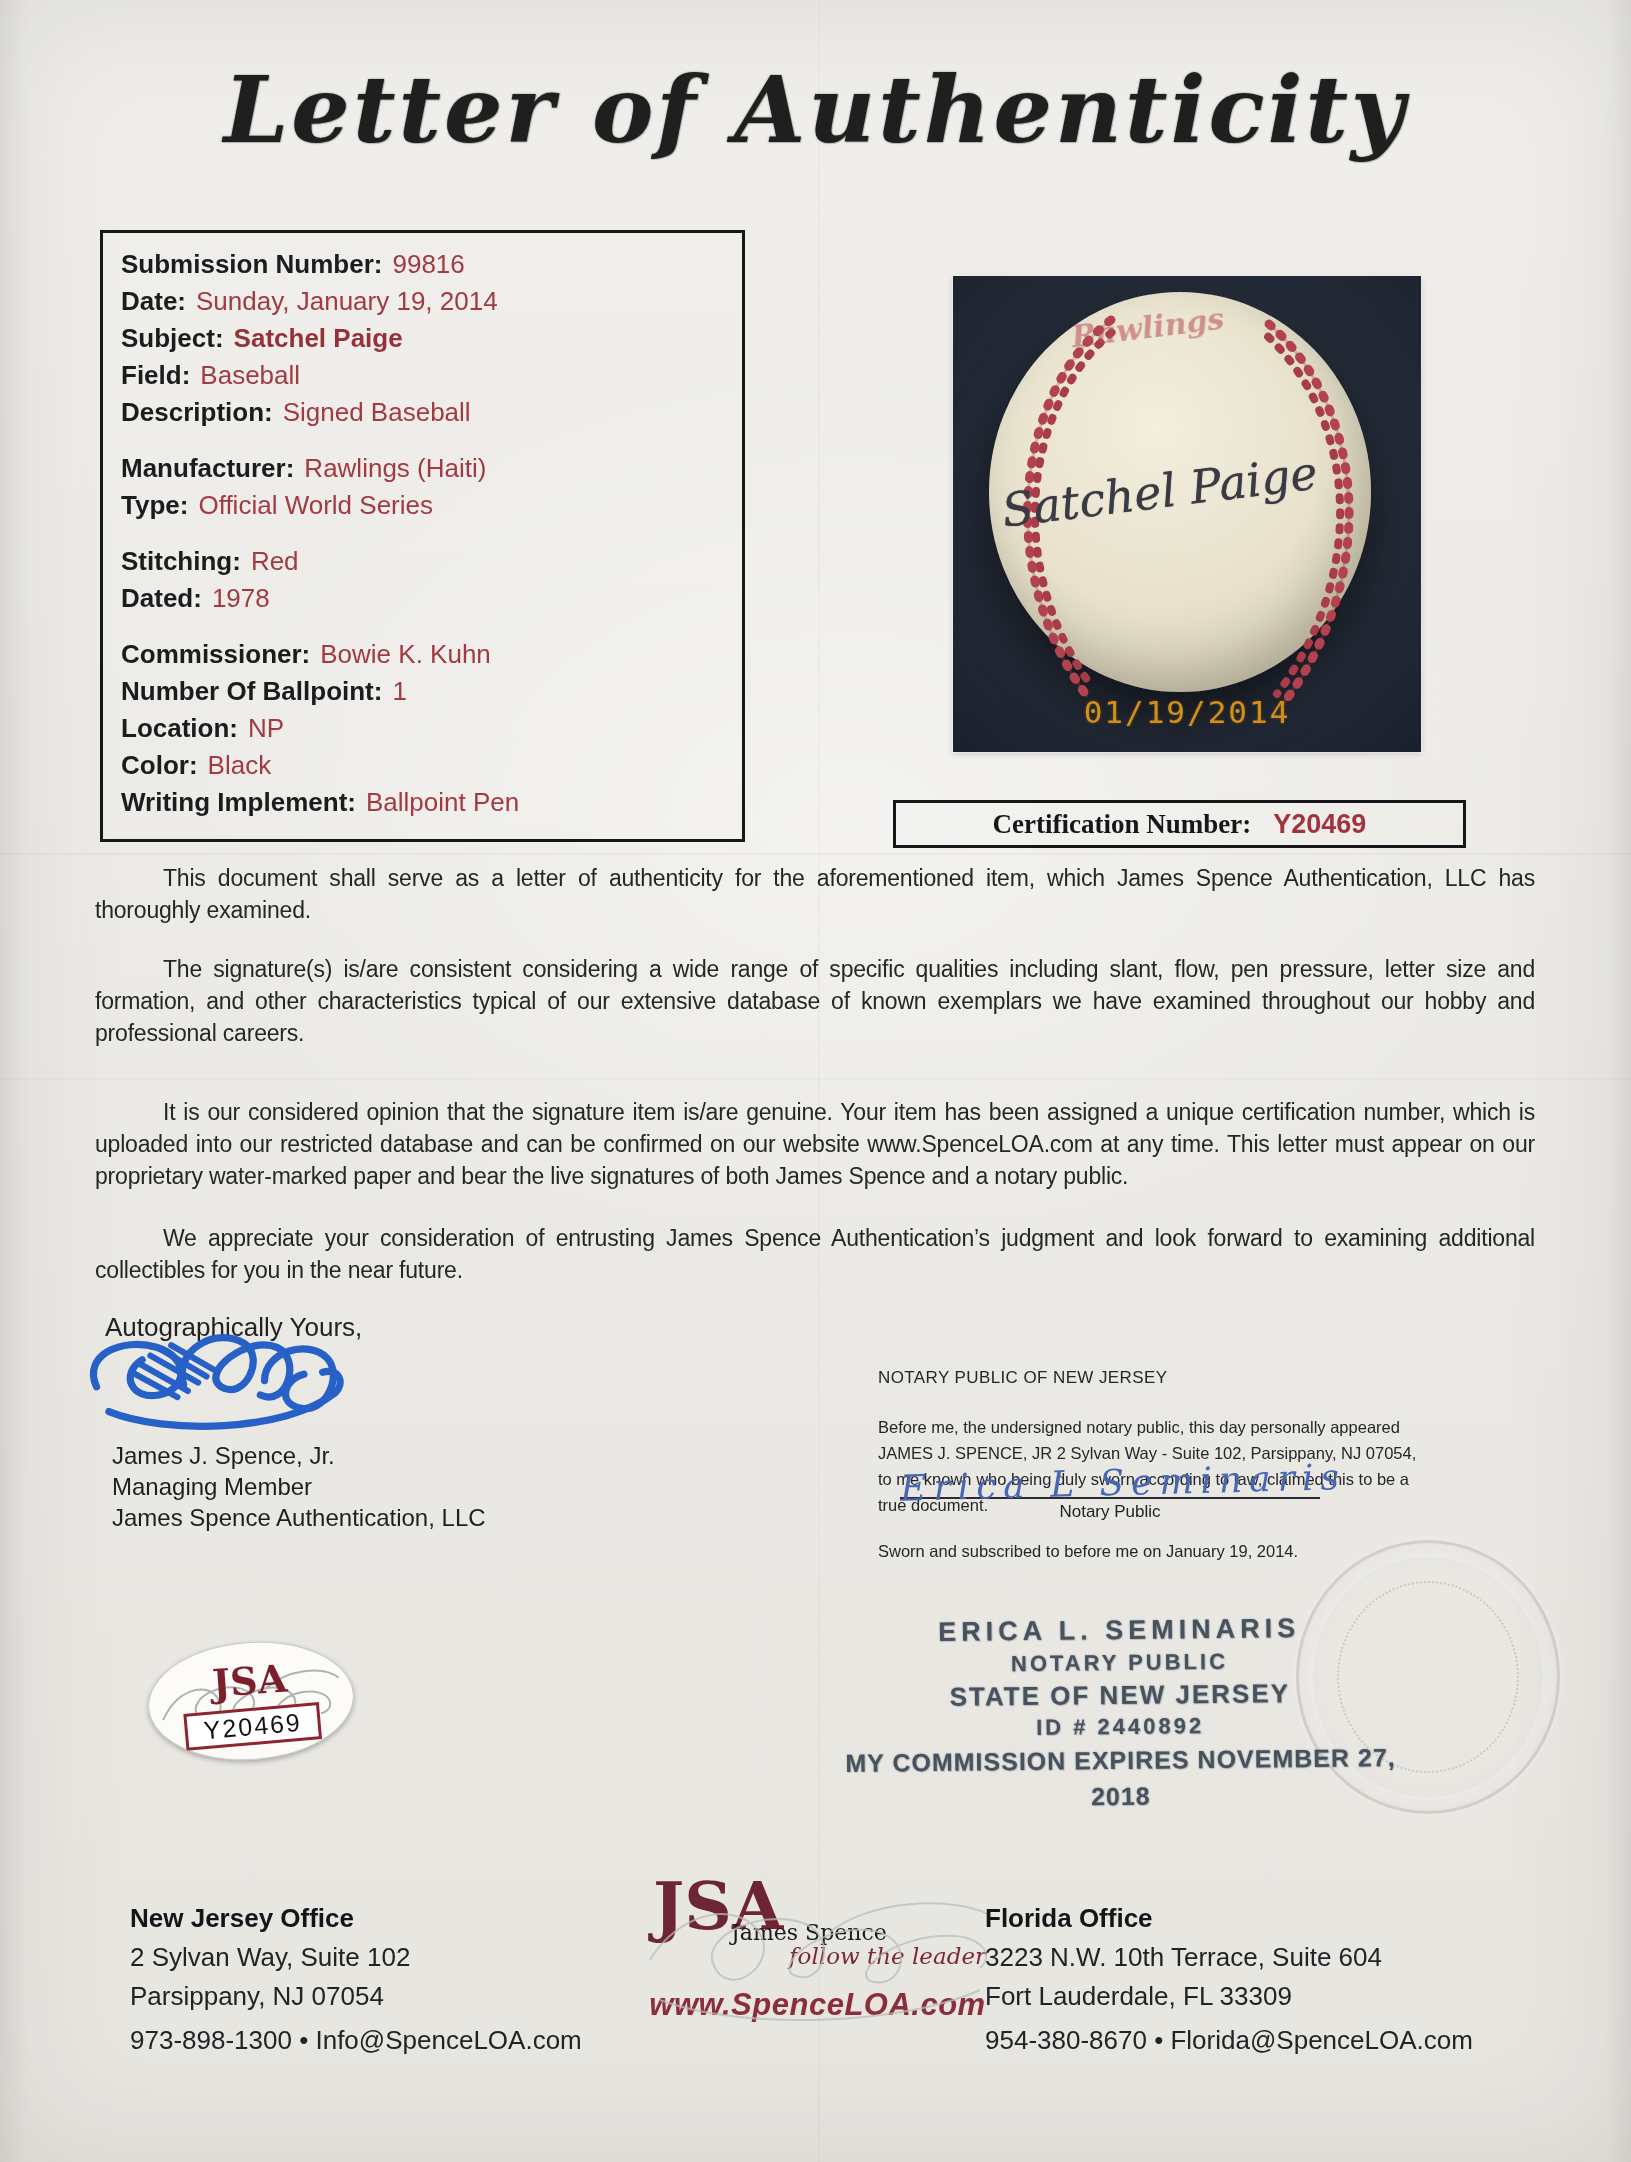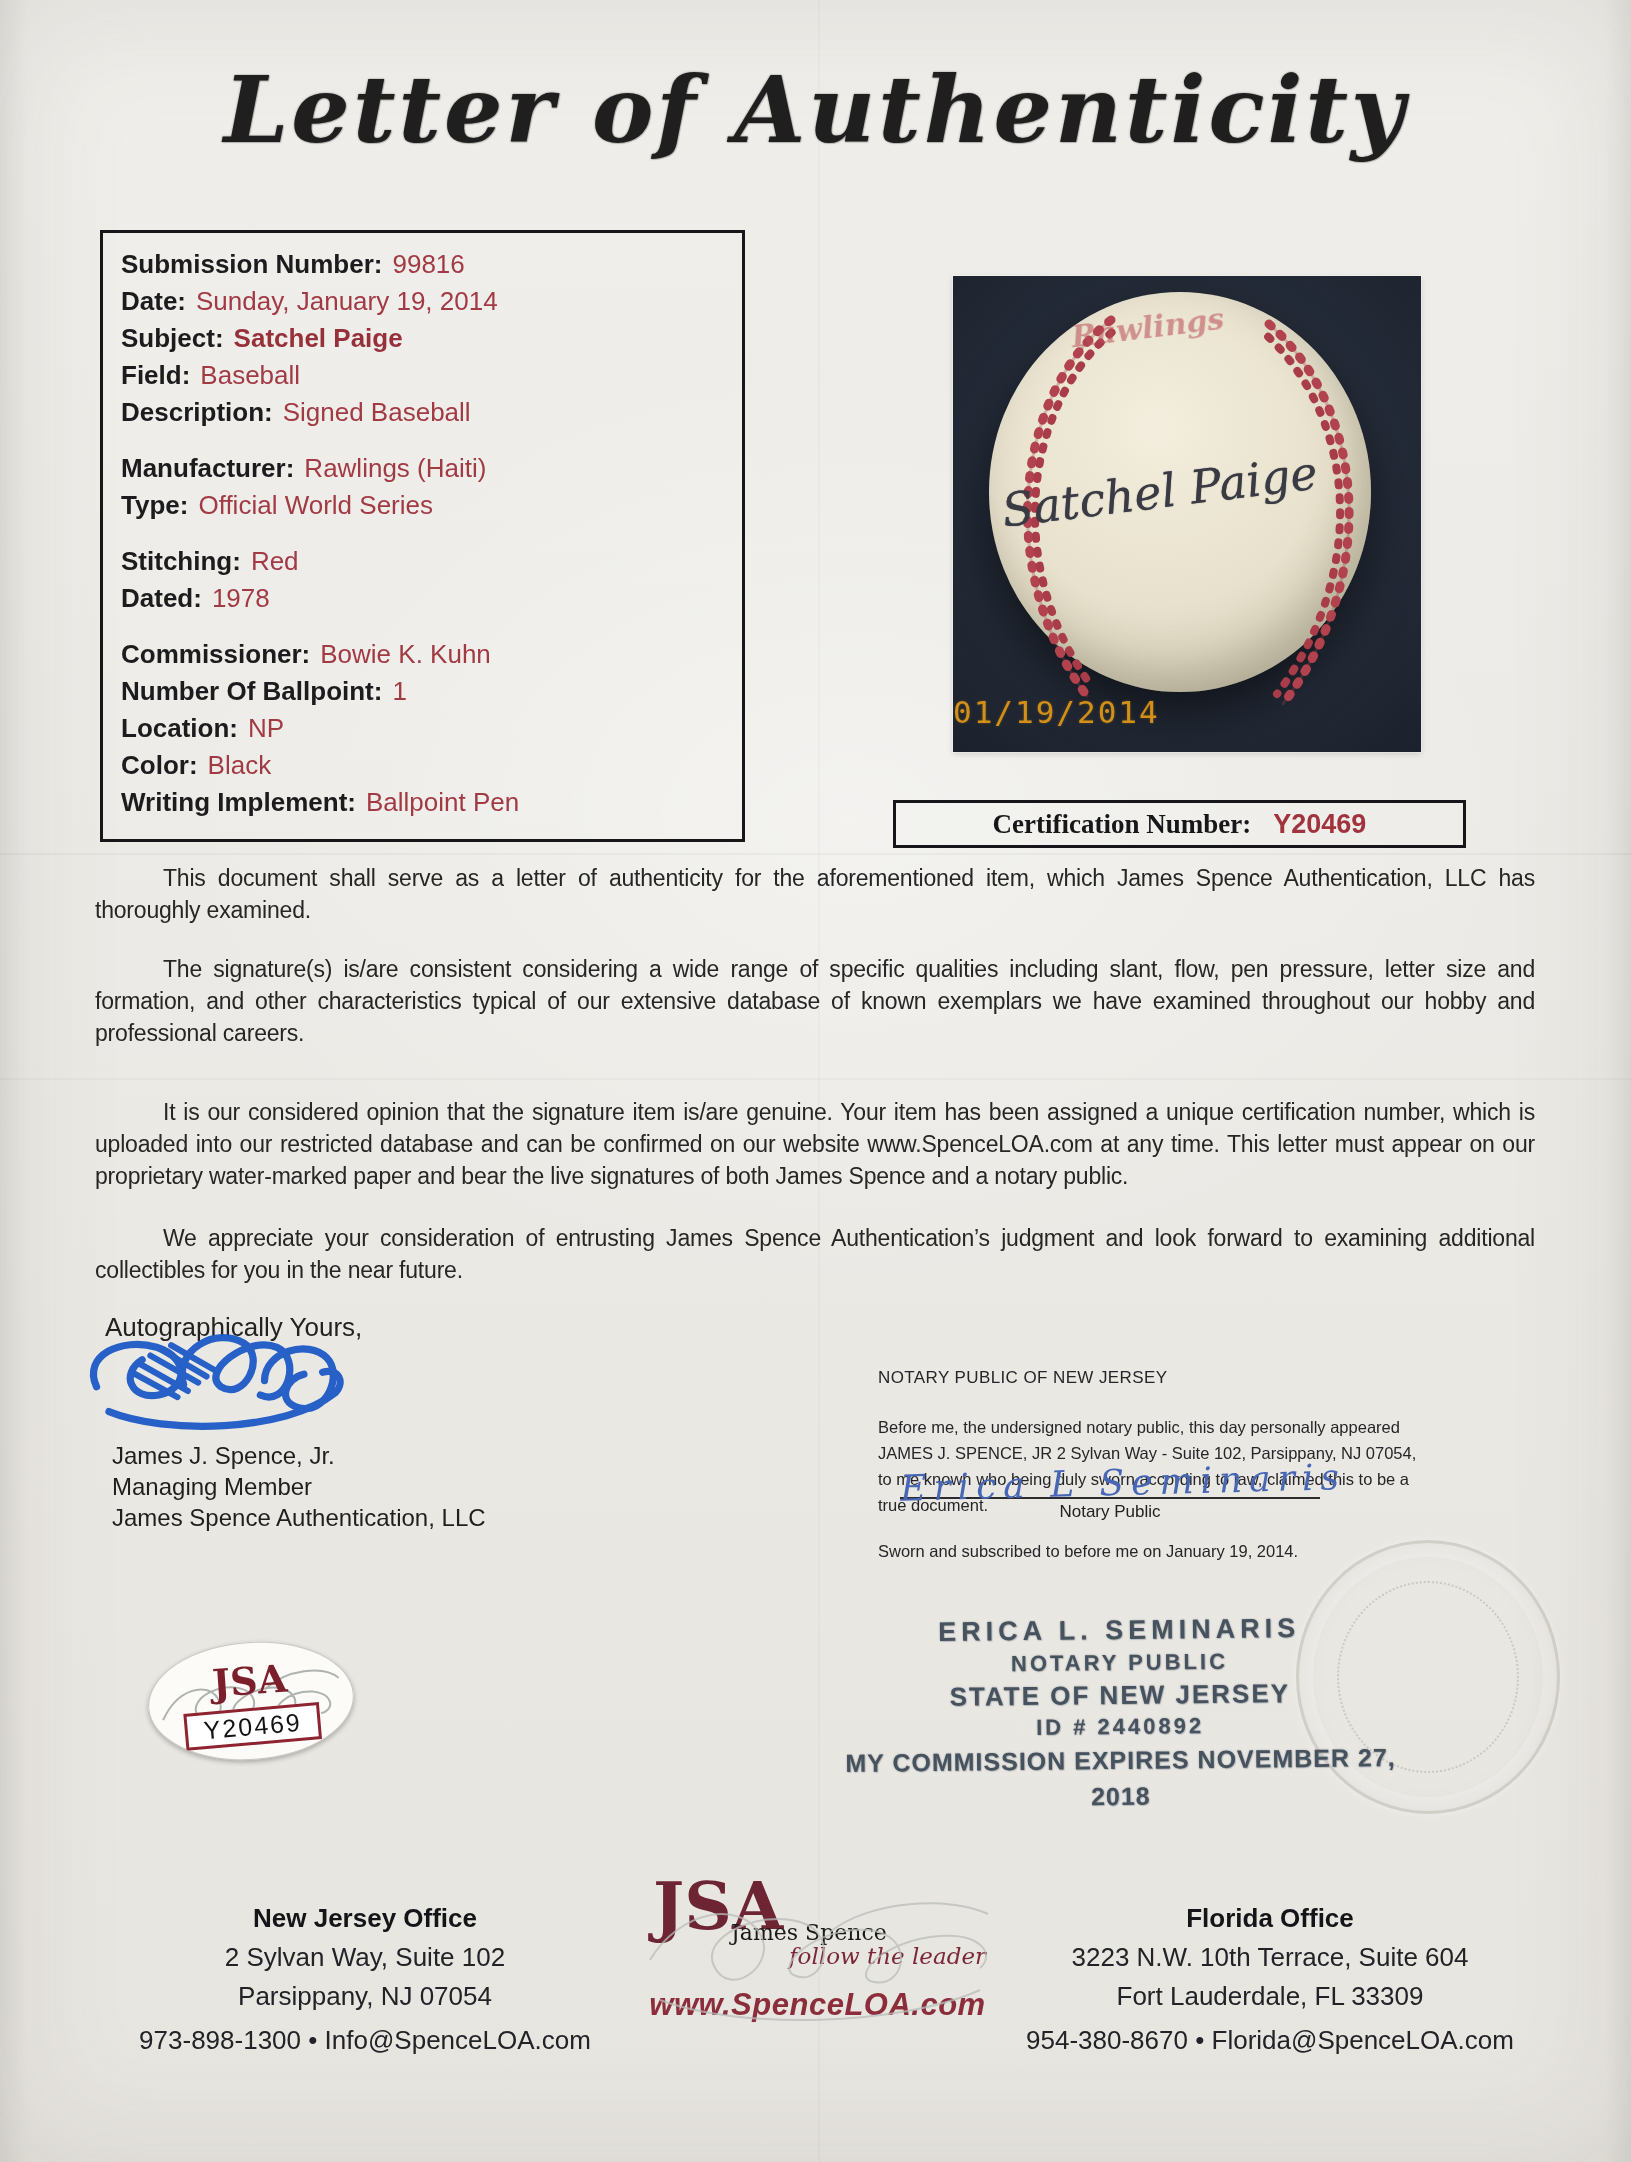--- a/index.html
+++ b/index.html
@@ -64,21 +64,21 @@
   }
   .ball-sig{
     position:absolute;left:48px;top:186px;width:360px;
     font-family:"DejaVu Serif", serif;font-style:italic;
     font-size:46px;color:#393a43;
     transform:rotate(-7deg);
     text-shadow:0 0 1px rgba(40,40,50,.8);
     white-space:nowrap;
   }
   .photo-date{
-    position:absolute;left:0;bottom:22px;width:100%;
+    position:absolute;left:0;bottom:22px;width:100%;text-align:center;
     font-family:"DejaVu Sans Mono", monospace;
     font-size:31px;letter-spacing:2px;color:#d29018;
     text-shadow:0 0 3px rgba(210,144,24,.35);
   }
 
   
   .cert-box{
     position:absolute;left:893px;top:800px;width:573px;height:48px;
     border:3px solid #15151a;box-sizing:border-box;
     display:flex;align-items:center;justify-content:center;
@@ -152,21 +152,21 @@
     font-family:"DejaVu Serif", serif;font-weight:bold;font-size:38px;color:#7b1f2b;
   }
   .sticker-cert{
     position:absolute;left:50%;top:66px;transform:translateX(-50%) rotate(-1deg);
     border:3px solid #8e2430;background:#fff;
     padding:1px 16px;font-size:25px;letter-spacing:2px;color:#131313;
   }
   .sticker-scribble{position:absolute;left:0;top:0;width:100%;height:100%;}
 
   
-  .office{position:absolute;text-align:center;}
+  .office{position:absolute;}
   .office.nj{left:130px;top:1898px;width:470px;}
   .office.fl{left:985px;top:1898px;width:570px;}
   .office-title{font-weight:bold;font-size:26px;line-height:40px;color:#141518;}
   .office-line{font-size:26px;line-height:39px;color:#222327;}
   .office-contact{font-size:26px;line-height:48px;color:#222327;}
 
   .logo{position:absolute;left:645px;top:1876px;width:345px;}
   .logo-watermark{position:absolute;left:-25px;top:-6px;width:400px;height:190px;}
   .logo-jsa{
     font-family:"DejaVu Serif", serif;font-weight:bold;font-size:66px;line-height:60px;

